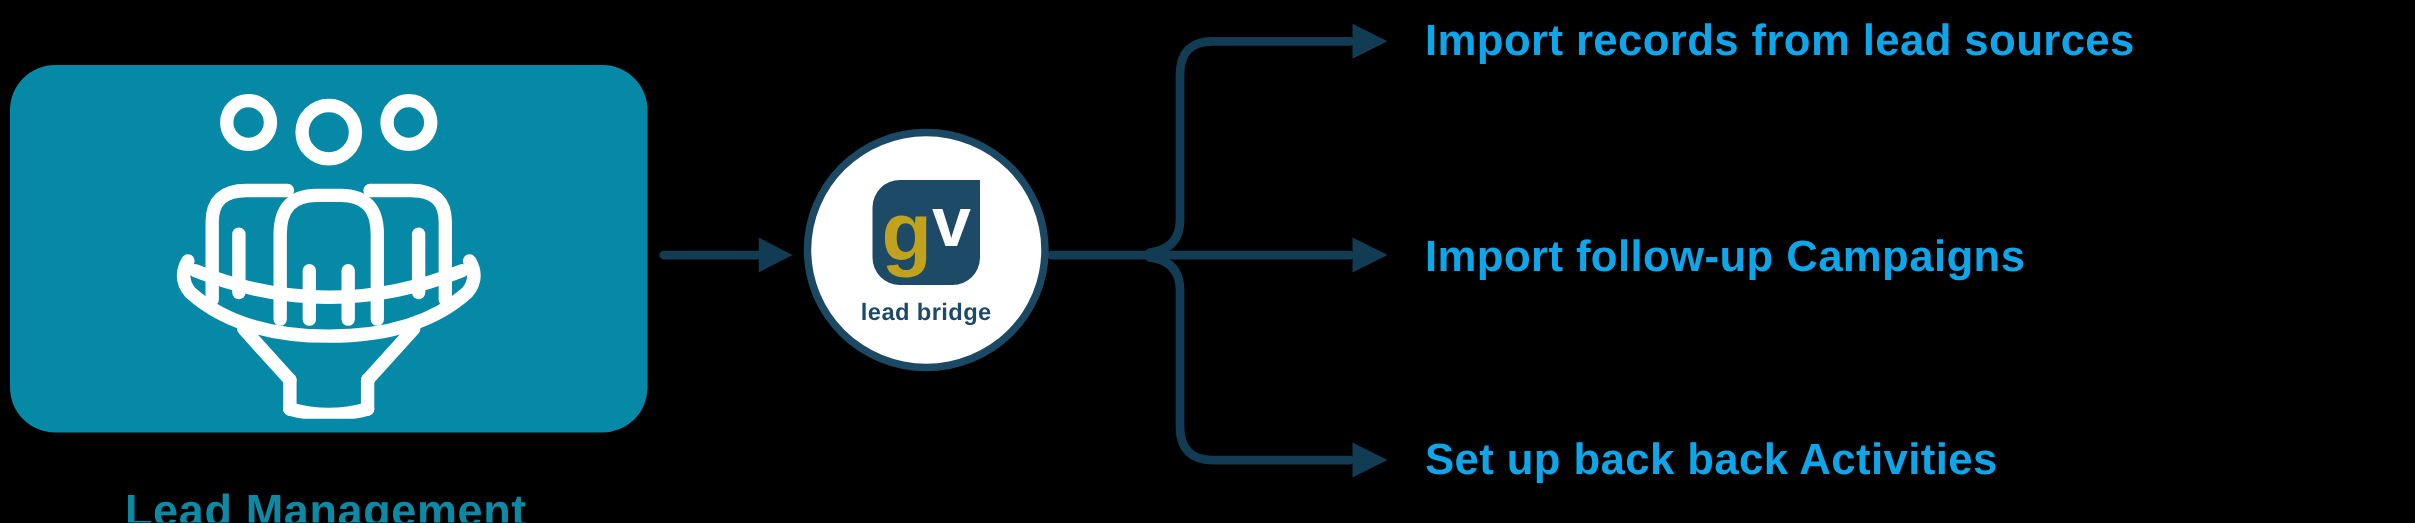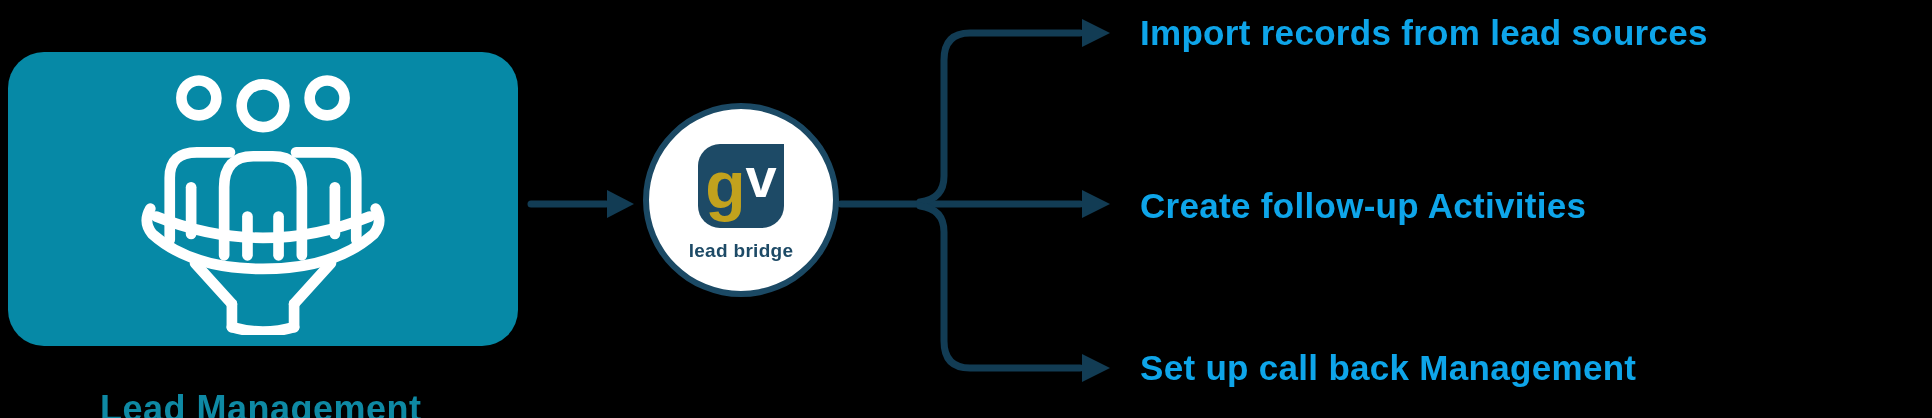--- a/index.html
+++ b/index.html
@@ -117,16 +117,16 @@
 
   <div class="hub">
     <div class="gv-logo">
       <span class="g">g</span>
         <span class="v">v</span>
     </div>
     <div class="hub-caption">lead bridge</div>
   </div>
 
   <div class="output-label output-top">Import records from lead sources</div>
-  <div class="output-label output-mid">Create follow-up Activities</div>
-  <div class="output-label output-bot">Set up call back Management</div>
+  <div class="output-label output-mid">Import follow-up Campaigns</div>
+  <div class="output-label output-bot">Set up back back Activities</div>
 
 </div>
 
 </body></html>

